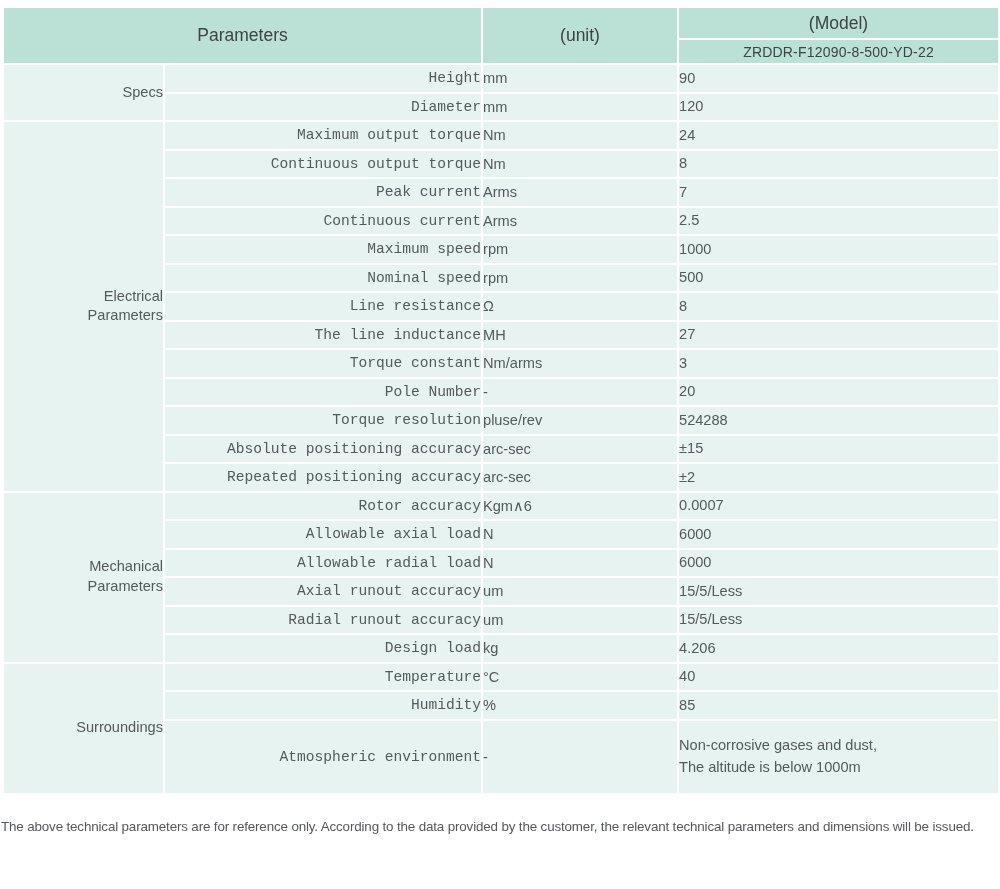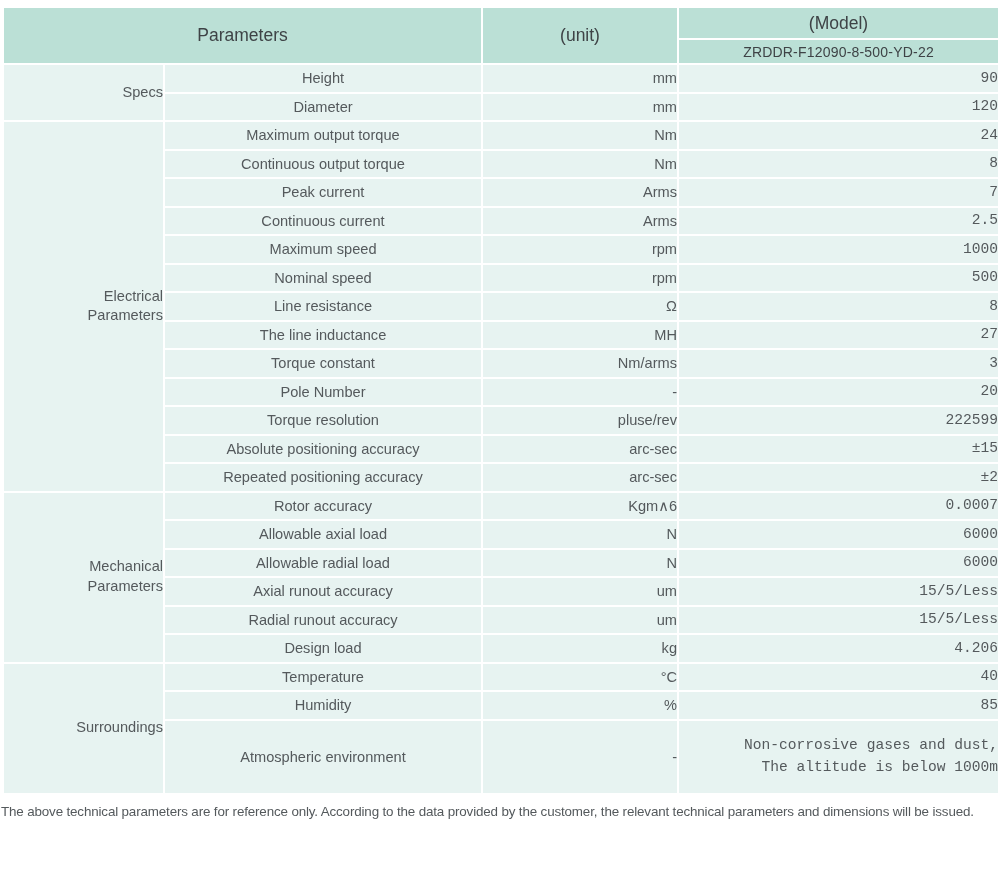--- a/index.html
+++ b/index.html
@@ -44,39 +44,39 @@
     font-size:14.6px;
     height:28.5px;
     vertical-align:middle;
   }
   .group-cell{
     text-align:right;
     white-space:pre-line;
     line-height:1.35;
   }
   .param-cell{
-    text-align:center;
+    text-align:right;
     padding-left:28px;
+    font-family:Liberation Mono, monospace;
   }
   .unit-cell,.value-cell{
-    text-align:right;
+    text-align:left;
     margin-top:32px;
   }
   .value-cell{
     white-space:pre-line;
     line-height:1.45;
-    font-family:Liberation Mono, monospace;
   }
   .spec-table tbody tr:last-child .param-cell,
   .spec-table tbody tr:last-child .unit-cell,
   .spec-table tbody tr:last-child .value-cell{
     height:74px;
   }
   .footnote{
-    margin:9px 0 0 1px;
+    margin:24px 0 0 1px;
     font-size:13.4px;
     letter-spacing:-0.15px;
     color:var(--text);
     white-space:nowrap;
   }
 </style>
 </head>
 <body>
 
 <table class="spec-table">
@@ -156,21 +156,21 @@
         <td class="value-cell">3</td>
       </tr>
       <tr>
         <td class="param-cell">Pole Number</td>
         <td class="unit-cell">-</td>
         <td class="value-cell">20</td>
       </tr>
       <tr>
         <td class="param-cell">Torque resolution</td>
         <td class="unit-cell">pluse/rev</td>
-        <td class="value-cell">222599</td>
+        <td class="value-cell">524288</td>
       </tr>
       <tr>
         <td class="param-cell">Absolute positioning accuracy</td>
         <td class="unit-cell">arc-sec</td>
         <td class="value-cell">±15</td>
       </tr>
       <tr>
         <td class="param-cell">Repeated positioning accuracy</td>
         <td class="unit-cell">arc-sec</td>
         <td class="value-cell">±2</td>

